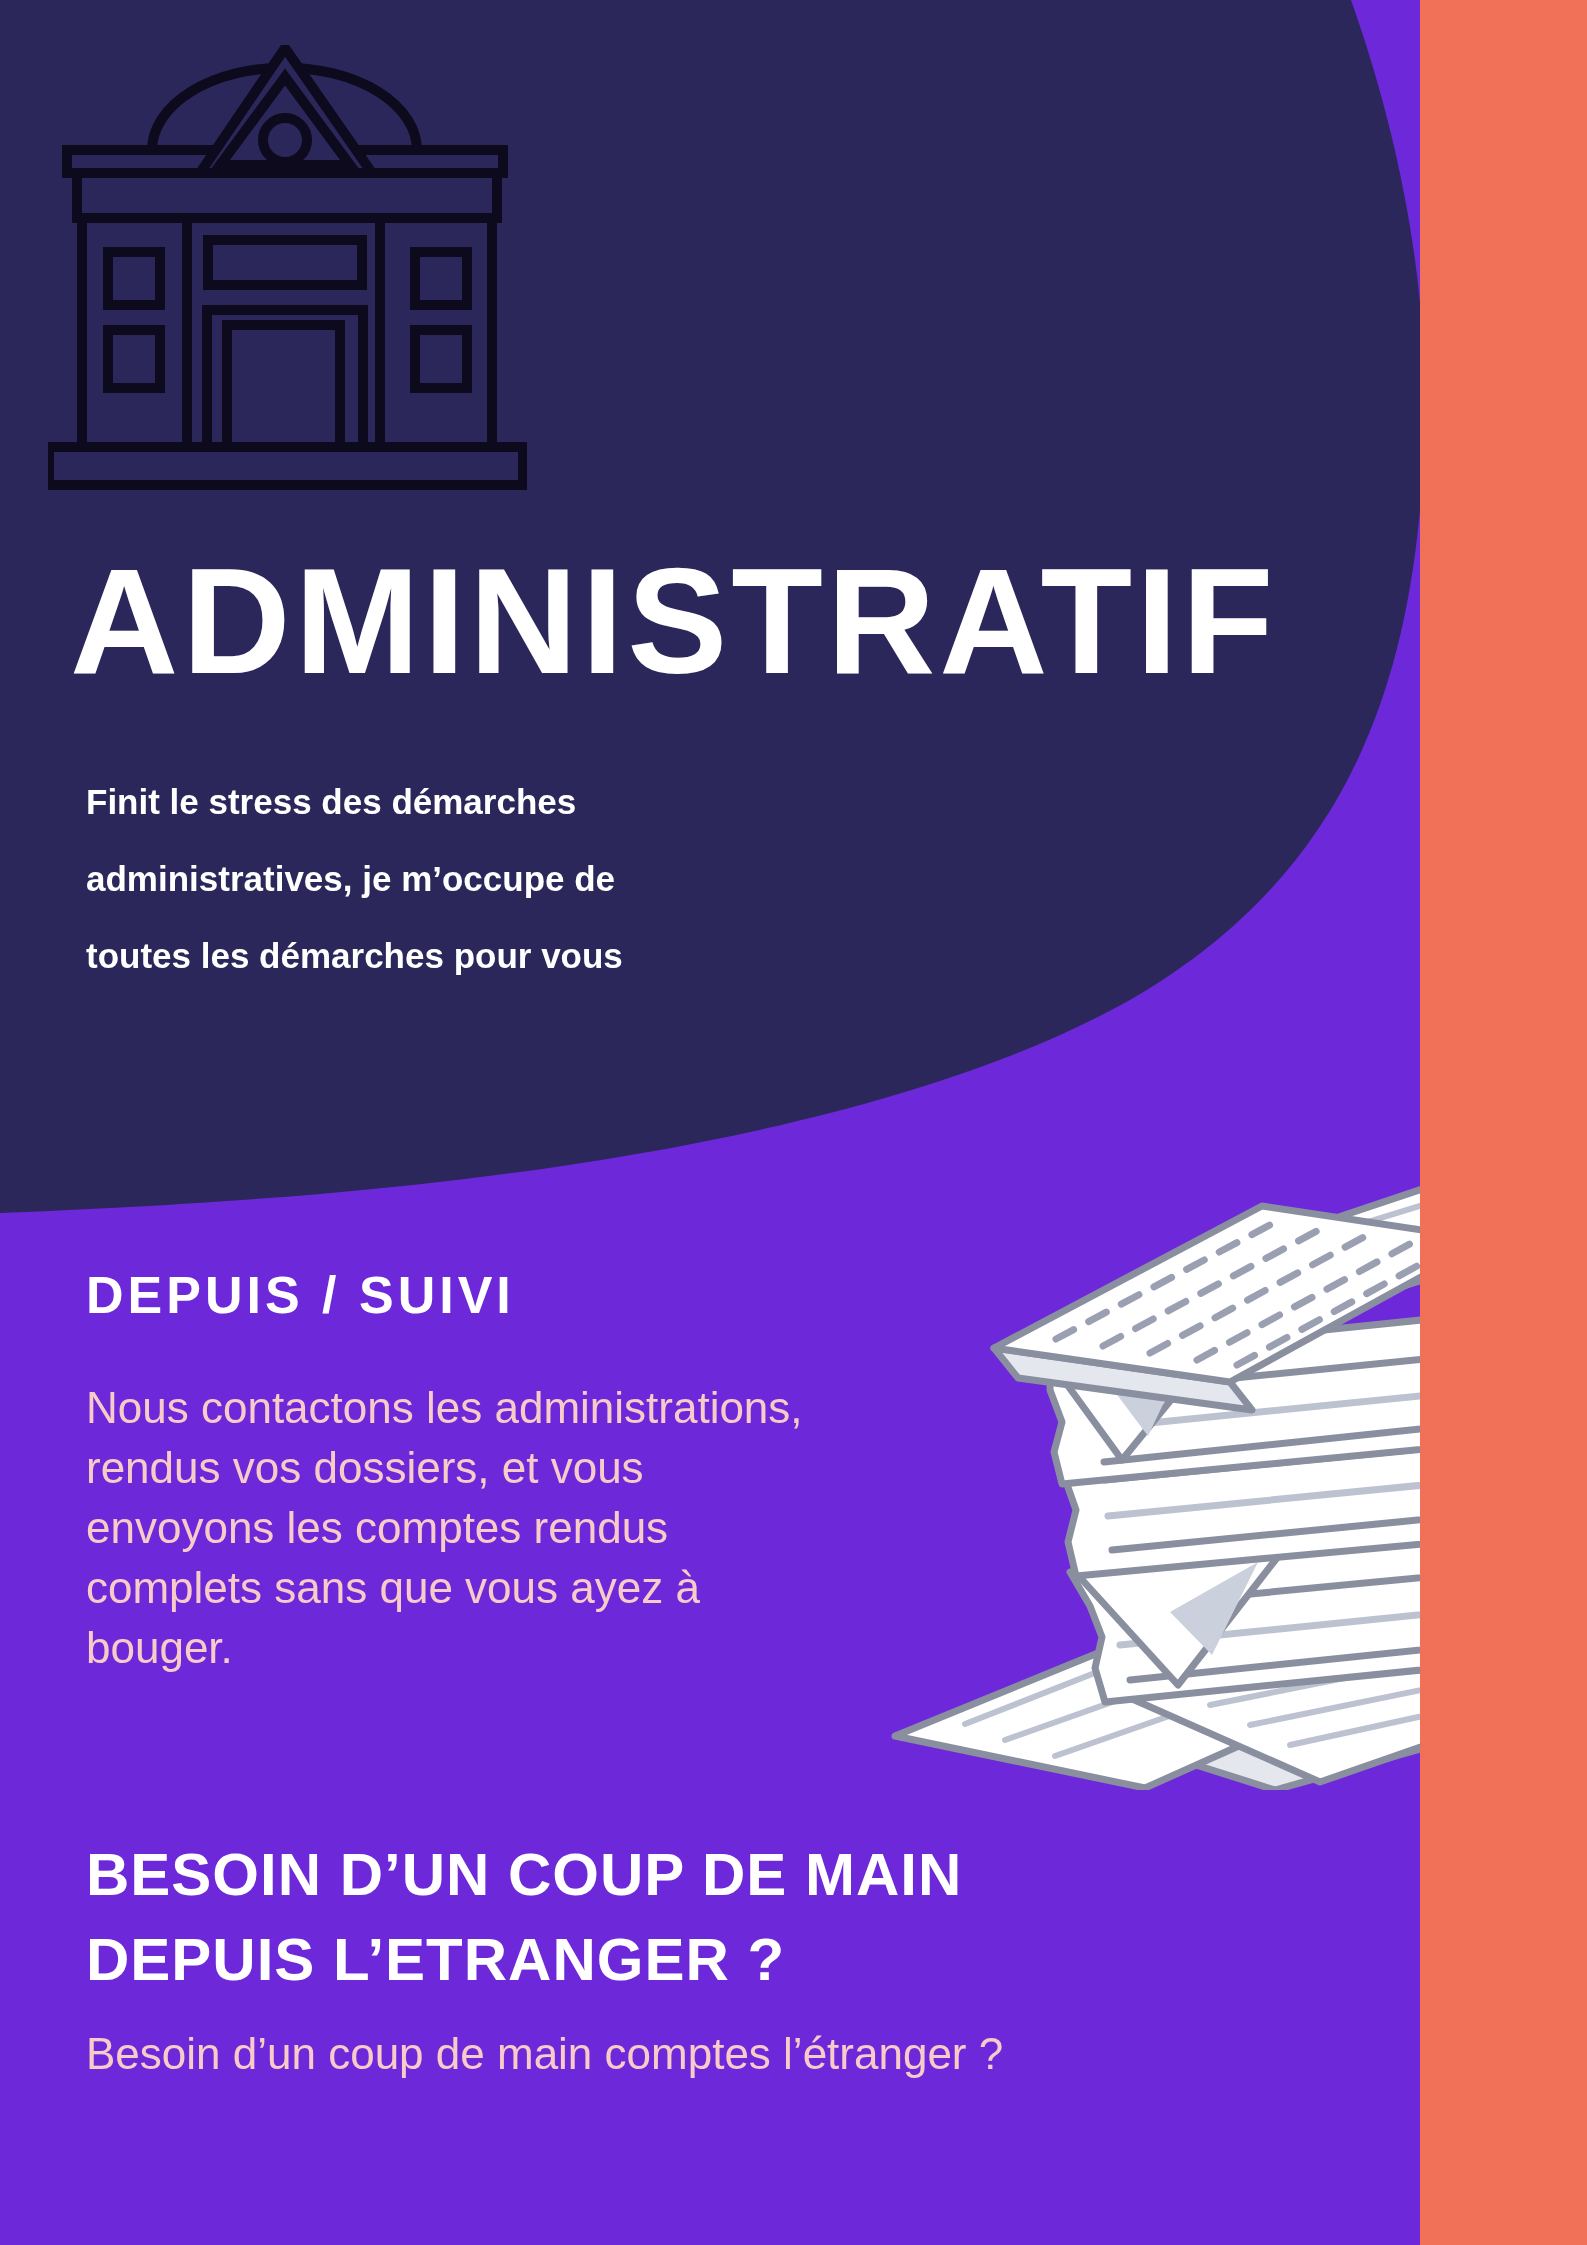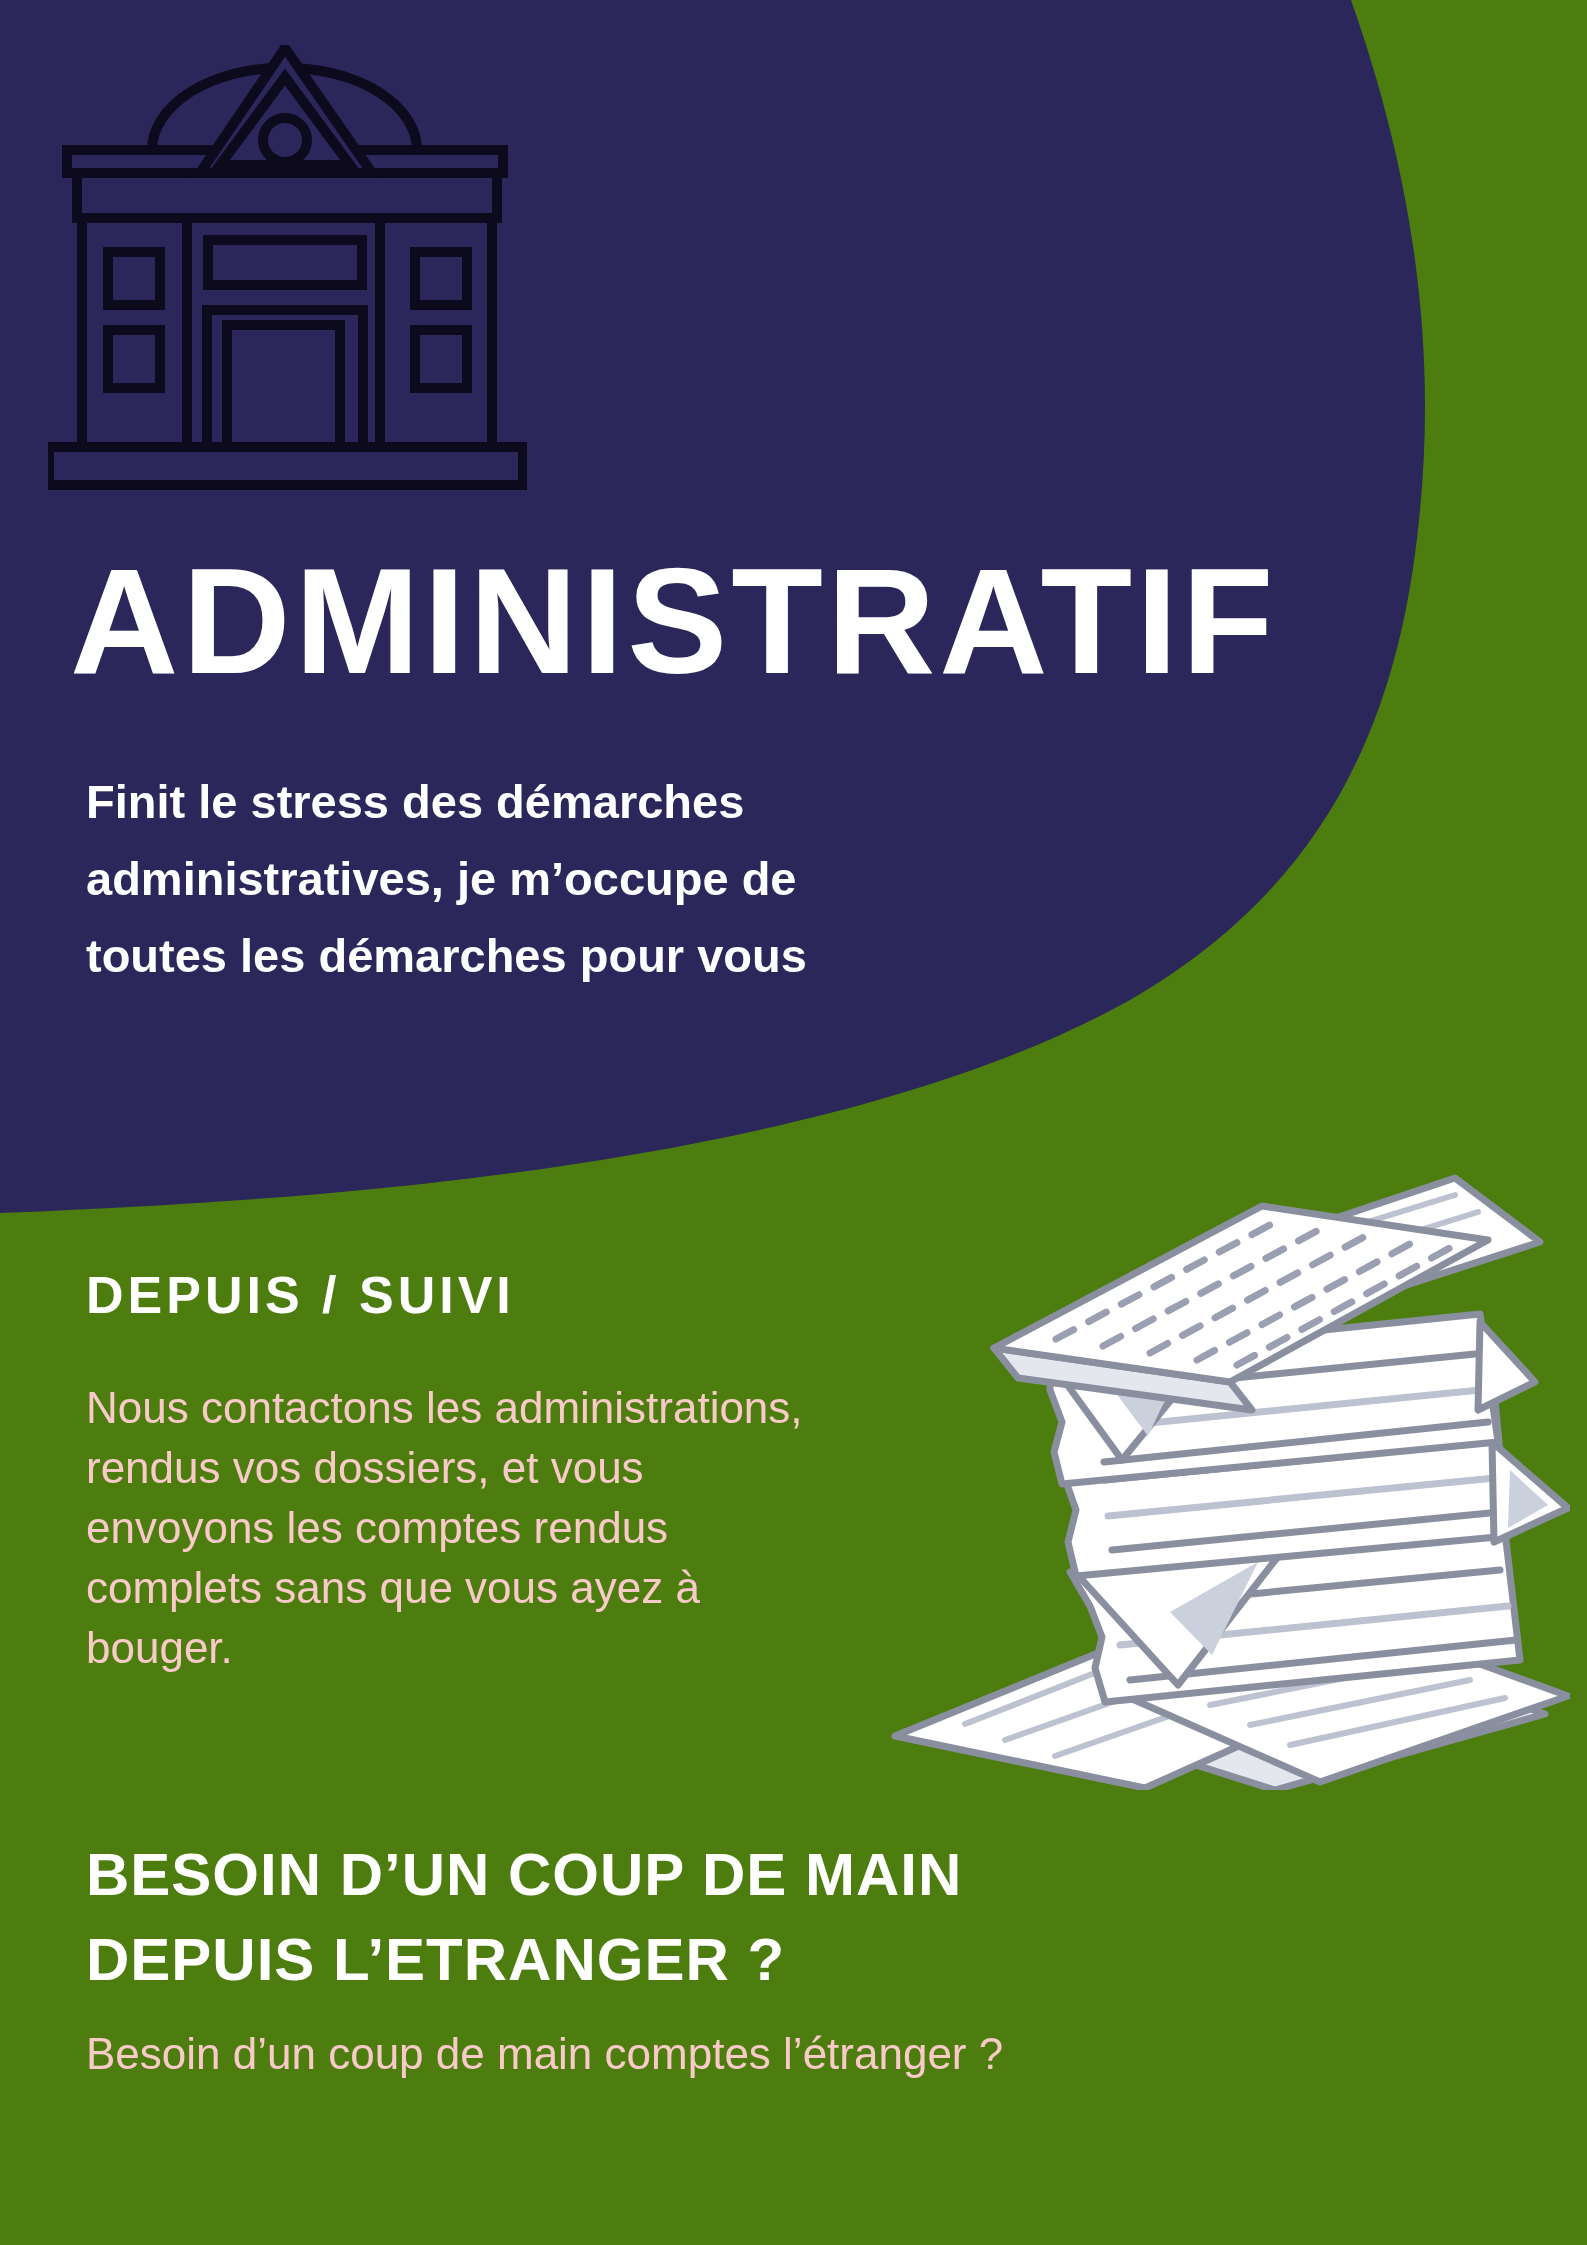--- a/index.html
+++ b/index.html
@@ -1,22 +1,22 @@
 <!DOCTYPE html>
 <html><head>
 <meta charset="utf-8">
 <style>
   html,body{margin:0;padding:0;background:#F07158;}
-  .poster{position:relative;width:1587px;height:2245px;background:#4d7c0f;overflow:hidden;
+  .poster{position:relative;width:1420px;height:2245px;background:#6d28d9;overflow:hidden;
           font-family:"Liberation Sans",sans-serif;}
   .blob{position:absolute;left:0;top:0;width:1587px;height:1215px;display:block;}
   .building{position:absolute;left:48px;top:45px;width:479px;height:446px;}
   .title{position:absolute;left:70px;top:546px;margin:0;font-size:150px;line-height:1;
          font-weight:700;letter-spacing:4px;color:#FFFFFF;white-space:nowrap;}
-  .intro{position:absolute;left:86px;top:763px;font-size:47px;font-weight:700;
+  .intro{position:absolute;left:86px;top:763px;font-size:35px;font-weight:700;
          line-height:77px;color:#FFFFFF;}
   .h2{margin:0;color:#FFFFFF;font-weight:700;}
   .h2-appel{position:absolute;left:86px;top:1269px;font-size:52px;line-height:1;letter-spacing:4px;white-space:nowrap;}
   .body{color:#F9CBC8;font-size:44px;font-weight:400;margin-top:12px;}
   .body1{position:absolute;left:86px;top:1366px;line-height:60px;}
   .papers{position:absolute;left:880px;top:1140px;width:690px;height:650px;}
   .h2-besoin{position:absolute;left:86px;top:1832px;font-size:60px;line-height:85px;letter-spacing:1px;}
   .body2{position:absolute;left:86px;top:2011px;line-height:62px;}
   .line,.hline{white-space:pre-wrap;}
 </style>

